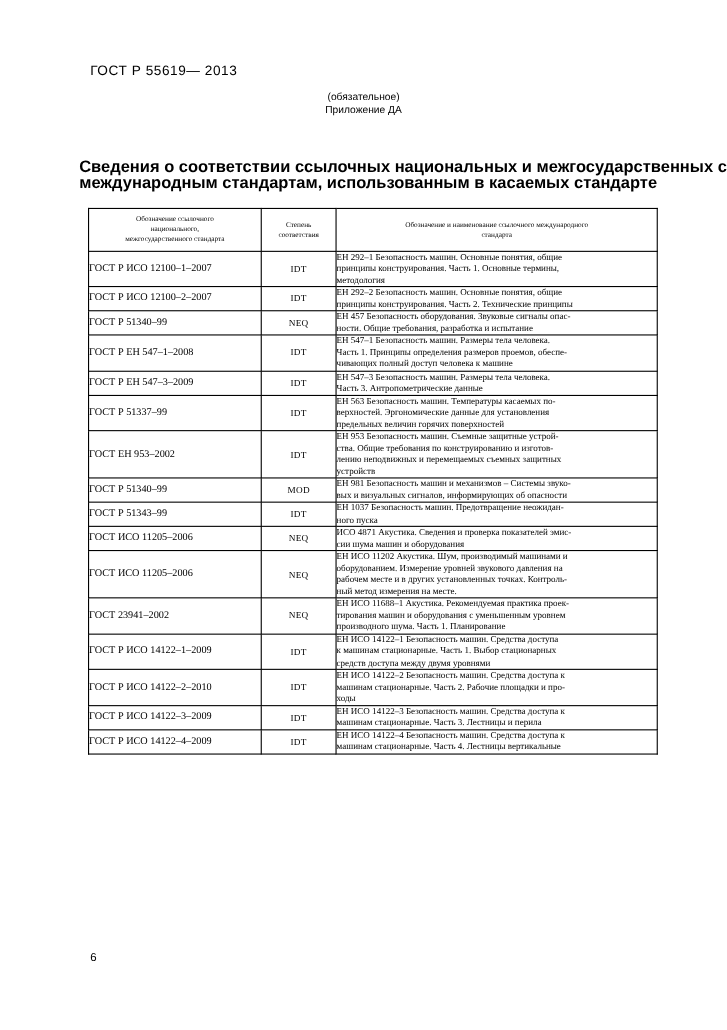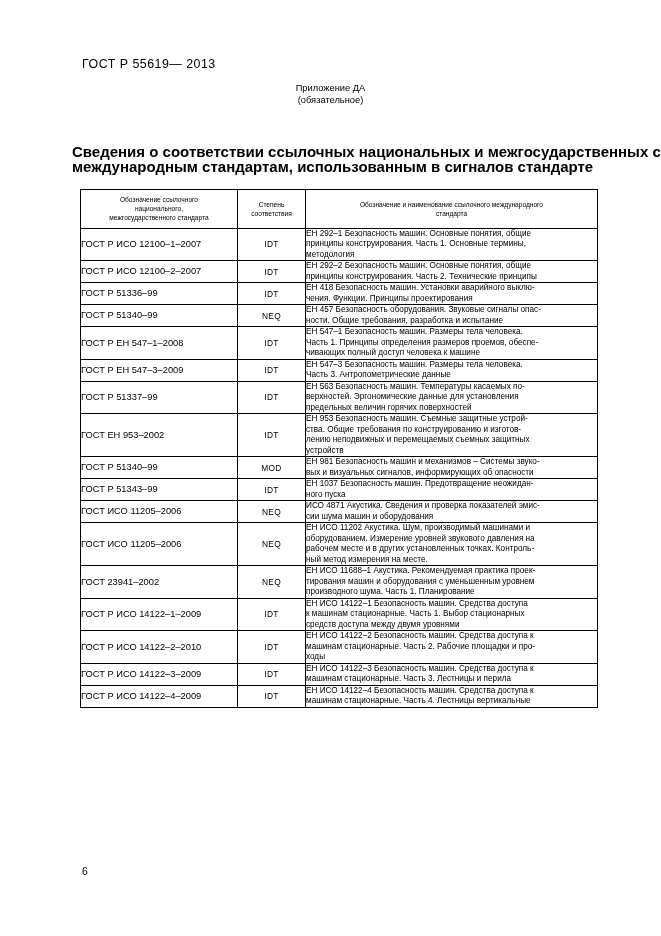--- a/index.html
+++ b/index.html
@@ -67,20 +67,21 @@
     top: 189px;
     width: 517px;
     border-collapse: collapse;
     table-layout: fixed;
   }
   .std-table td, .std-table th {
     border: 1px solid #000000;
     vertical-align: middle;
     padding: 0;
     font-weight: normal;
+    font-family: Liberation Serif, serif;
   }
 
   .col-a { width: 157px; }
   .col-b { width: 68px; }
   .col-c { width: 292px; }
 
   
   .hdr td {
     text-align: center;
     font-size: 6.6px;
@@ -118,27 +119,27 @@
   }
 </style>
 </head>
 <body>
 
 <div class="page">
 
   <div class="doc-number">ГОСТ Р  55619— 2013</div>
 
   <div class="appendix-block">
+    <div>(обязательное)</div>
     <div>Приложение ДА</div>
-    <div>(обязательное)</div>
   </div>
 
   <div class="table-title">
     <div>Сведения о соответствии ссылочных национальных и межгосударственных стандартов</div>
-    <div>международным стандартам, использованным в сигналов стандарте</div>
+    <div>международным стандартам, использованным в касаемых стандарте</div>
   </div>
 
   <table class="std-table">
     <colgroup>
       <col class="col-a">
       <col class="col-b">
       <col class="col-c">
     </colgroup>
     <thead>
       <tr class="hdr">
@@ -169,28 +170,20 @@
         </tr>
         <tr>
           <td class="c-desig">ГОСТ Р ИСО 12100–2–2007</td>
           <td class="c-deg">IDT</td>
           <td class="c-intl">
             <span>ЕН 292–2 Безопасность машин. Основные понятия, общие</span>
             <span>принципы конструирования. Часть 2. Технические принципы</span>
           </td>
         </tr>
         <tr>
-          <td class="c-desig">ГОСТ Р 51336–99</td>
-          <td class="c-deg">IDT</td>
-          <td class="c-intl">
-            <span>ЕН 418 Безопасность машин. Установки аварийного выклю-</span>
-            <span>чения. Функции. Принципы проектирования</span>
-          </td>
-        </tr>
-        <tr>
           <td class="c-desig">ГОСТ Р 51340–99</td>
           <td class="c-deg">NEQ</td>
           <td class="c-intl">
             <span>ЕН 457 Безопасность оборудования. Звуковые сигналы опас-</span>
             <span>ности. Общие требования, разработка и испытание</span>
           </td>
         </tr>
         <tr>
           <td class="c-desig">ГОСТ Р ЕН 547–1–2008</td>
           <td class="c-deg">IDT</td>

